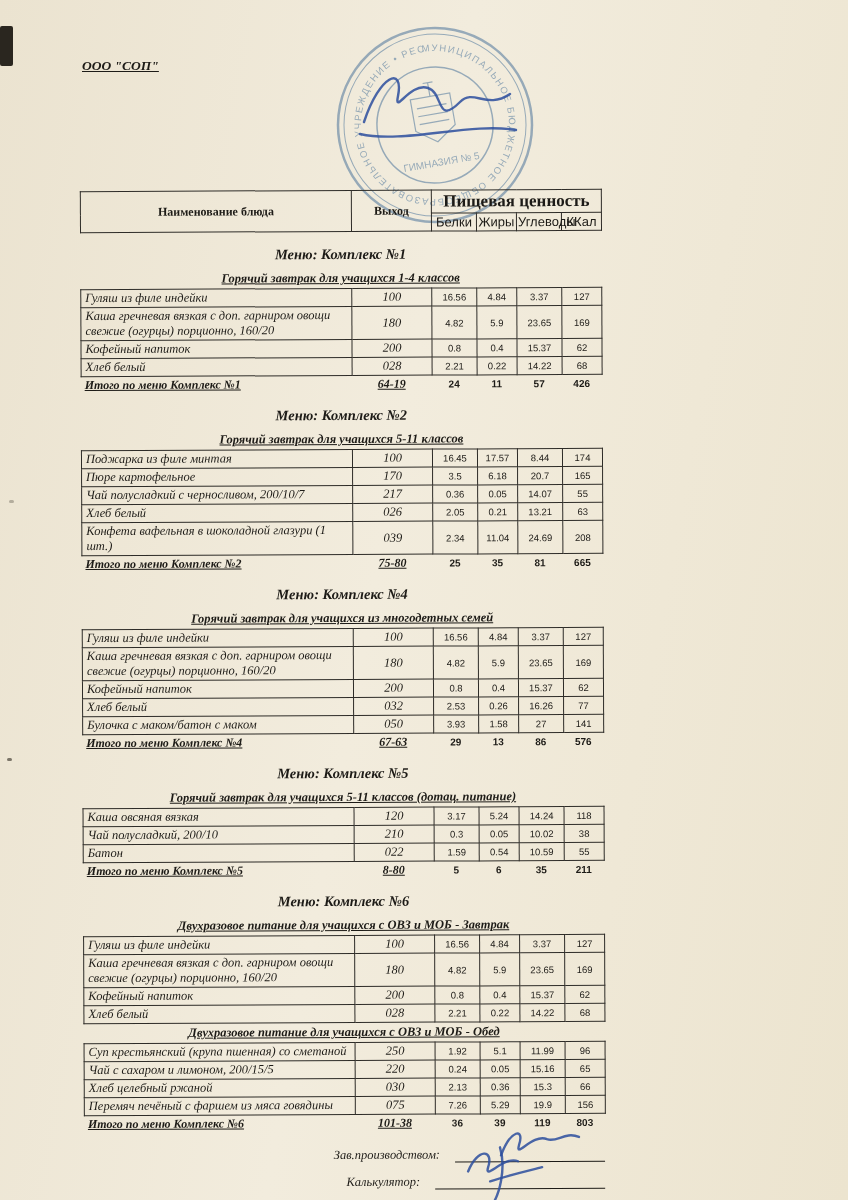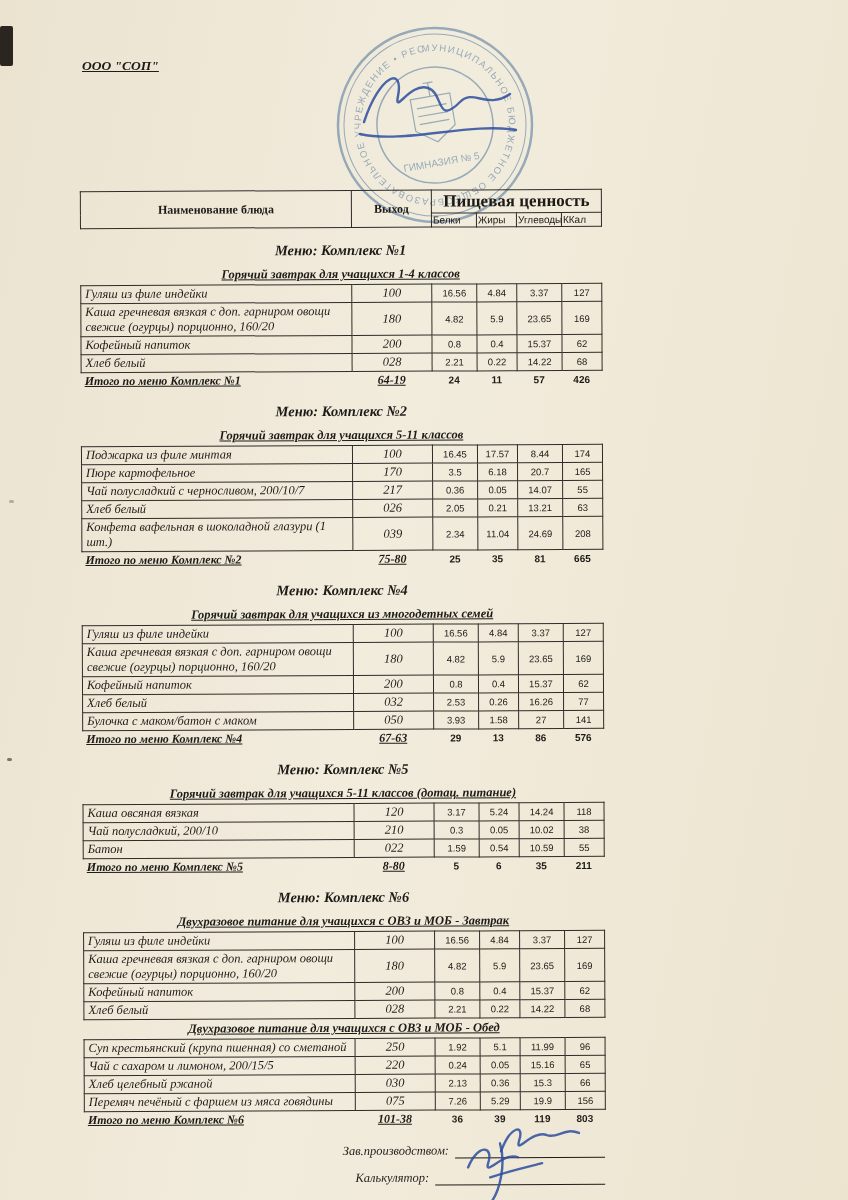--- a/index.html
+++ b/index.html
@@ -24,36 +24,36 @@
   .stamp{position:absolute;left:330px;top:20px;opacity:.5;mix-blend-mode:multiply;transform:rotate(-10deg)}
   .sig path{fill:none;stroke:#2b4d9e;stroke-width:2.4;stroke-linecap:round;opacity:.85}
   .sig-head{position:absolute;left:352px;top:60px}
 
   .doc{position:absolute;left:82px;top:190px;width:521px;transform:rotate(-0.25deg)}
   table{border-collapse:collapse;table-layout:fixed;width:521px}
   .menu-table td{border:1px solid #2e2c28;vertical-align:middle}
   .head-table{margin-bottom:6px}
   .hd{font-weight:bold;text-align:center;font-size:12px;padding:2px}
   .hd-nutr{font-size:17px;padding:1px}
-  .hd-sub{font-family:"Liberation Sans",sans-serif;font-size:10px;padding:1px}
+  .hd-sub{font-family:"Liberation Sans",sans-serif;font-size:13px;text-align:center;padding:1px}
   .c-name{font-style:italic;font-size:12.5px;padding:1px 4px;line-height:15px}
   .c-out{font-style:italic;font-size:12.5px;text-align:center}
   .c-num{font-family:"Liberation Sans",sans-serif;font-size:9.5px;text-align:center}
   .section{margin-bottom:10px}
   .section-title{text-align:center;font-weight:bold;font-style:italic;font-size:14.5px;margin:14px 0 8px}
   .group-header{text-align:center;font-weight:bold;font-style:italic;text-decoration:underline;
                 font-size:12.5px;margin:2px 0}
   .totals td{border:none;padding:1px 4px}
   .t-name{font-weight:bold;font-style:italic;text-decoration:underline;font-size:12px}
   .t-out{font-weight:bold;font-style:italic;text-decoration:underline;text-align:center;font-size:12px}
   .t-num{font-family:"Liberation Sans",sans-serif;font-weight:bold;font-size:10px;text-align:center}
 
   .footer{position:relative;margin-top:16px;font-style:italic;font-size:12.5px}
   .f-row{display:flex;justify-content:flex-end;align-items:flex-end;margin-top:12px}
-  .f-row .lbl{margin-right:6px}
+  .f-row .lbl{margin-right:15px}
   .f-line{display:inline-block;width:150px;border-bottom:1px solid #1d1b17}
   .f-sig1{position:absolute;right:20px;top:-26px}
   .f-sig2{position:absolute;right:55px;top:-6px}
 </style>
 </head>
 <body>
 
 <div class="page">
 
   <div class="artifact" style="left:0;top:26px;width:13px;height:40px"></div>

